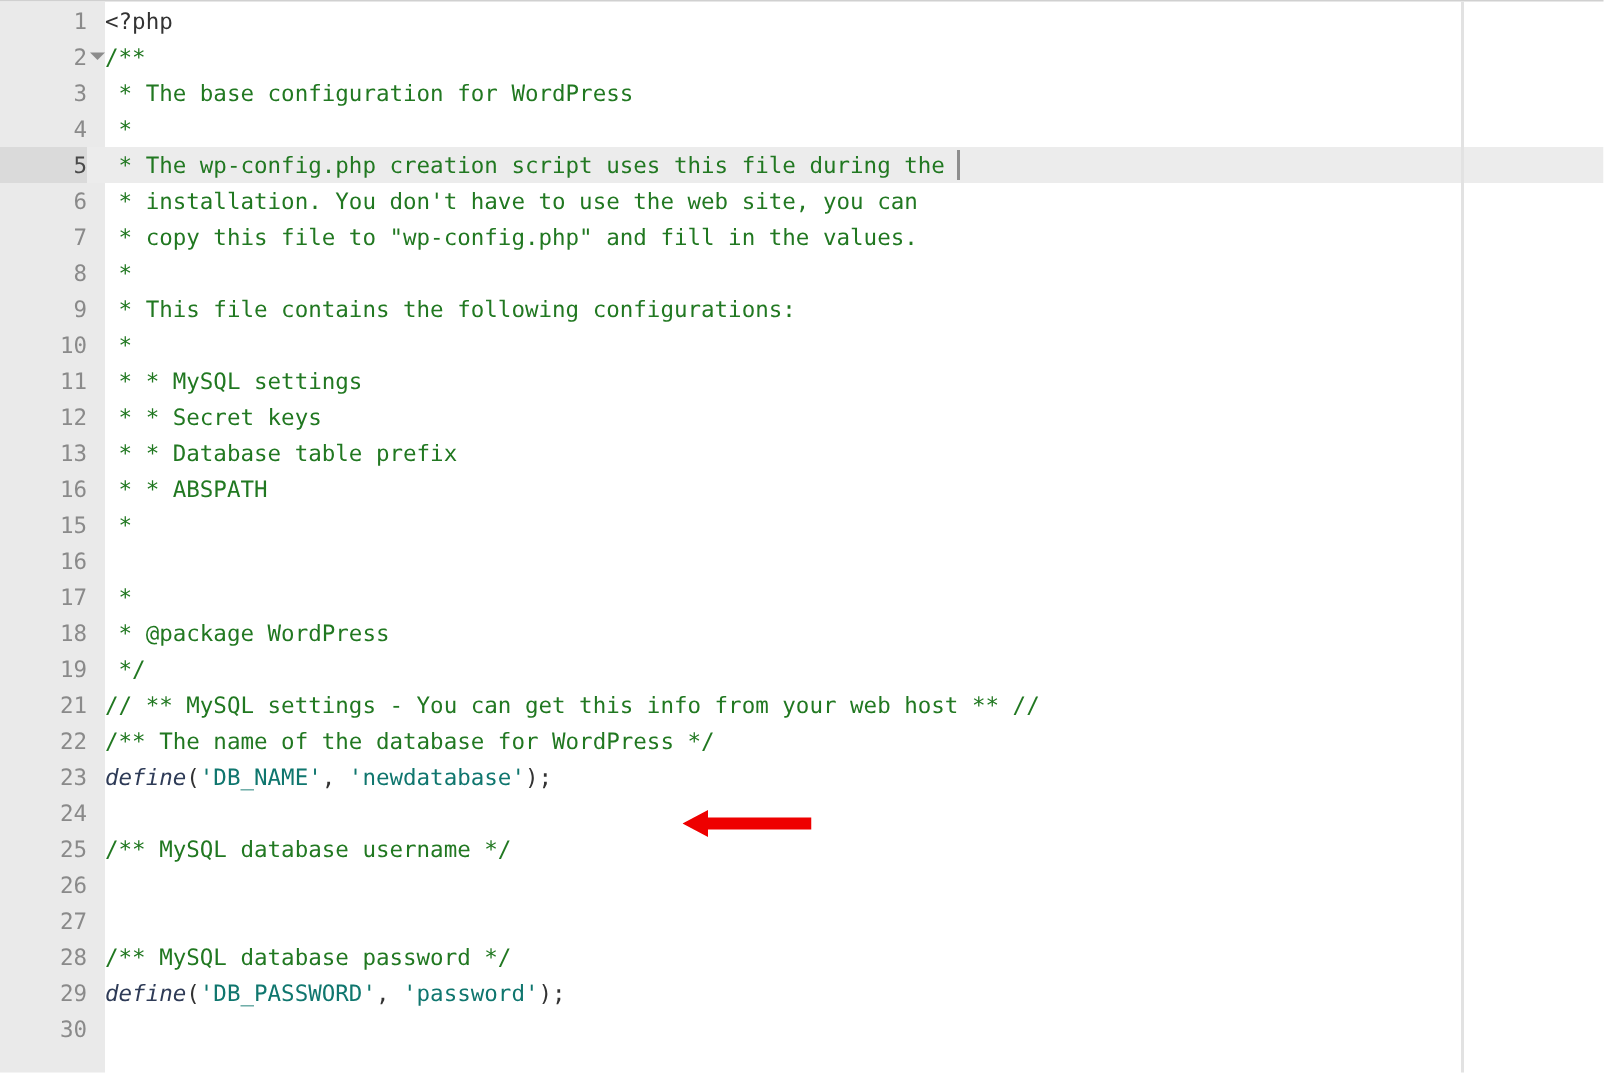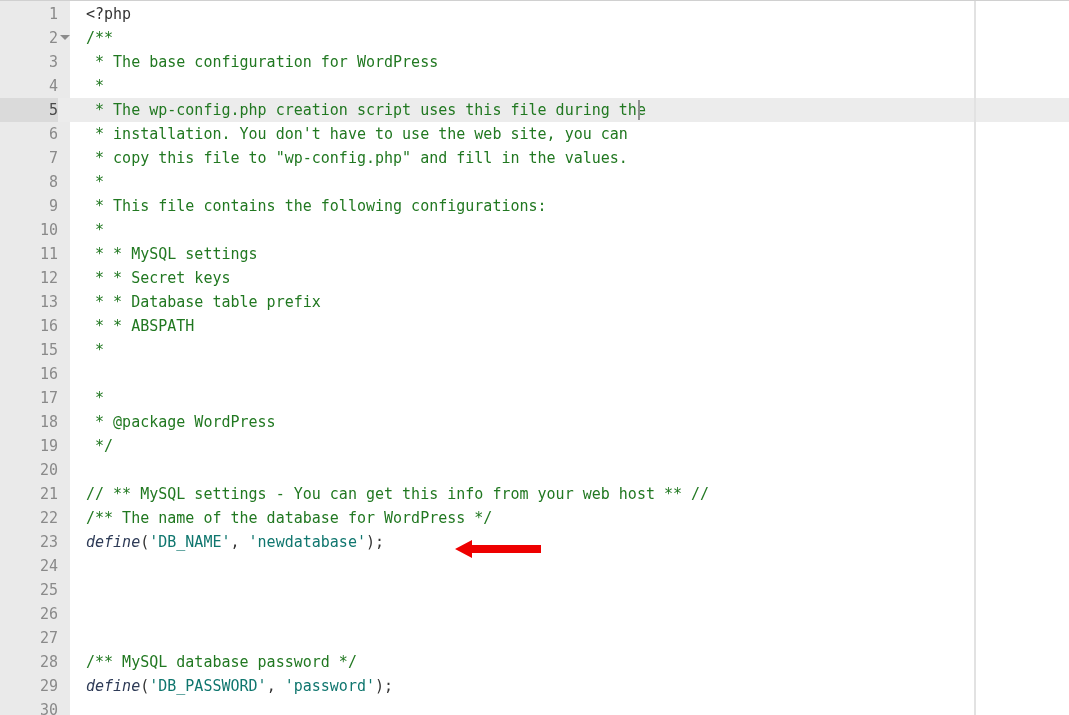--- a/index.html
+++ b/index.html
@@ -91,21 +91,21 @@
     width: 0;
     height: 0;
     border-left: 5px solid transparent;
     border-right: 5px solid transparent;
     border-top: 5px solid #8c8c8c;
     z-index: 2;
   }
 
   .code {
     position: absolute;
-    left: 86px;
+    left: 70px;
     top: 0;
     height: 24px;
     line-height: 24px;
     white-space: pre;
     font-size: 15px;
     letter-spacing: 0px;
     font-family: "DejaVu Sans Mono", "Liberation Mono", monospace;
   }
 
   
@@ -152,26 +152,25 @@
       <div class="line"><span class="ln">10</span><span class="code"><span class="cmt"> *</span></span></div>
       <div class="line"><span class="ln">11</span><span class="code"><span class="cmt"> * * MySQL settings</span></span></div>
       <div class="line"><span class="ln">12</span><span class="code"><span class="cmt"> * * Secret keys</span></span></div>
       <div class="line"><span class="ln">13</span><span class="code"><span class="cmt"> * * Database table prefix</span></span></div>
       <div class="line"><span class="ln">16</span><span class="code"><span class="cmt"> * * ABSPATH</span></span></div>
       <div class="line"><span class="ln">15</span><span class="code"><span class="cmt"> *</span></span></div>
       <div class="line"><span class="ln">16</span></div>
       <div class="line"><span class="ln">17</span><span class="code"><span class="cmt"> *</span></span></div>
       <div class="line"><span class="ln">18</span><span class="code"><span class="cmt"> * @package WordPress</span></span></div>
       <div class="line"><span class="ln">19</span><span class="code"><span class="cmt"> */</span></span></div>
-      <div class="line"><span class="ln">20</span><span class="code"></span></div>
       <div class="line"><span class="ln">21</span><span class="code"><span class="cmt">// ** MySQL settings - You can get this info from your web host ** //</span></span></div>
       <div class="line"><span class="ln">22</span><span class="code"><span class="cmt">/** The name of the database for WordPress */</span></span></div>
       <div class="line"><span class="ln">23</span><span class="code"><span class="fn">define</span><span class="punc">(</span><span class="str">'DB_NAME'</span><span class="punc">, </span><span class="str">'newdatabase'</span><span class="punc">);</span></span></div>
       <div class="line"><span class="ln">24</span><span class="code"></span></div>
-      <div class="line"><span class="ln">25</span></div>
+      <div class="line"><span class="ln">25</span><span class="code"><span class="cmt">/** MySQL database username */</span></span></div>
       <div class="line"><span class="ln">26</span></div>
       <div class="line"><span class="ln">27</span><span class="code"></span></div>
       <div class="line"><span class="ln">28</span><span class="code"><span class="cmt">/** MySQL database password */</span></span></div>
       <div class="line"><span class="ln">29</span><span class="code"><span class="fn">define</span><span class="punc">(</span><span class="str">'DB_PASSWORD'</span><span class="punc">, </span><span class="str">'password'</span><span class="punc">);</span></span></div>
       <div class="line"><span class="ln">30</span><span class="code"></span></div>
     </div>
 
   <div class="ruler"></div>
 
   <svg class="arrow" id="annotation-arrow" style="left:455px; top:537px;" width="86" height="22" viewBox="0 0 86 22">

